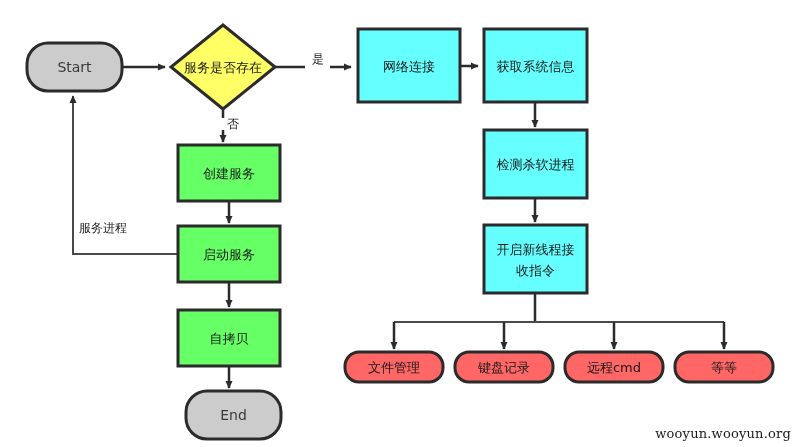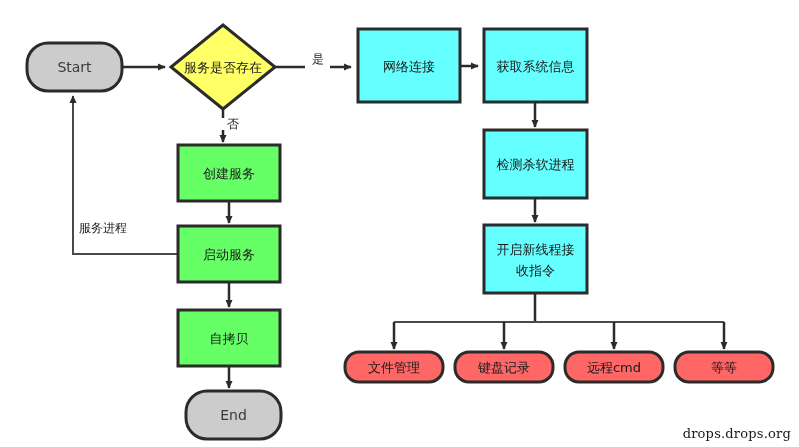--- a/index.html
+++ b/index.html
@@ -187,13 +187,13 @@
     </g>
 
     <g>
       <rect class="node-shape" x="675" y="352" width="98" height="30" rx="14" ry="14" fill="#ff6666"></rect>
       <text class="node-label" x="724" y="368">等等</text>
     </g>
 
   </g>
 </svg>
 
-<div class="watermark">drops.drops.org</div>
+<div class="watermark">wooyun.wooyun.org</div>
 
 </body></html>

